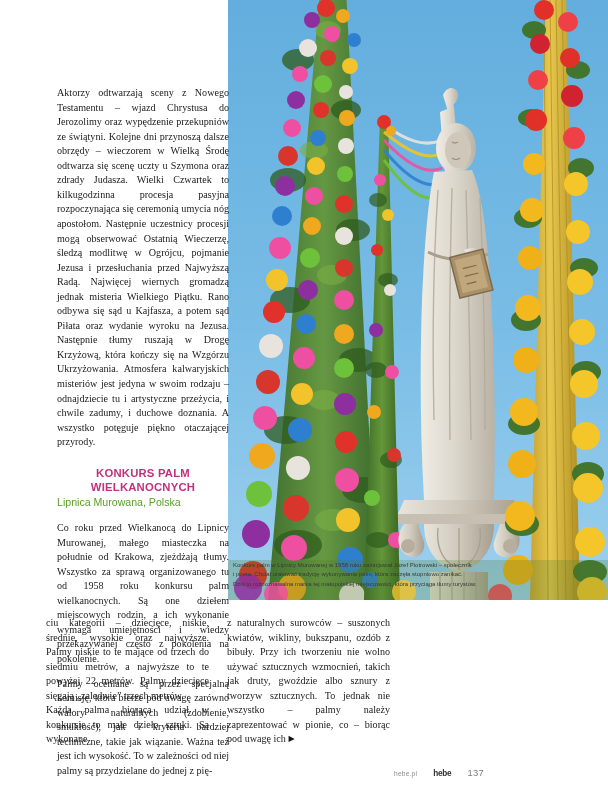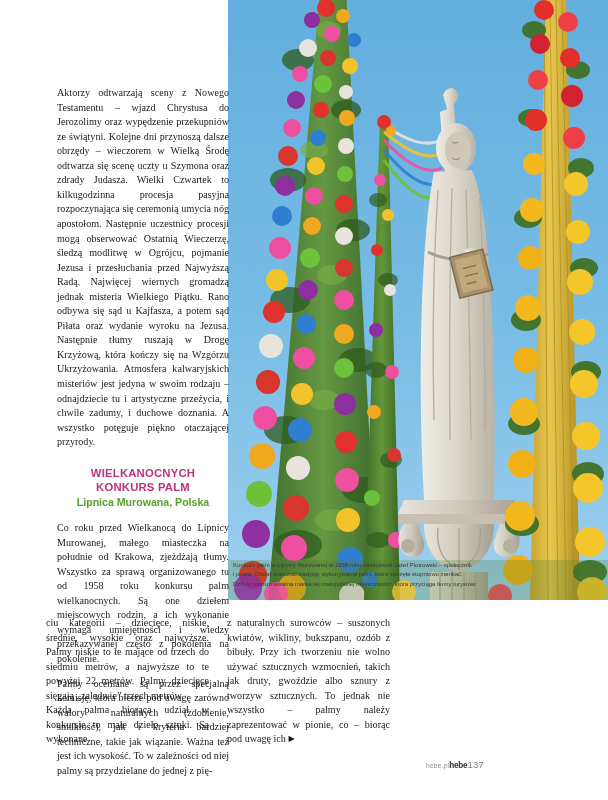--- a/index.html
+++ b/index.html
@@ -54,23 +54,22 @@
     margin-top: 16px;
     text-align: center;
     font-family: "Liberation Sans", sans-serif;
     font-weight: bold;
     font-size: 11.3px;
     line-height: 14.6px;
     letter-spacing: 0.2px;
     color: #c0317e;
   }
   .kicker-sub {
-    text-align: center;
     font-family: "Liberation Sans", sans-serif;
-    font-weight: bold;
+    font-weight: normal;
     font-size: 10.6px;
     line-height: 15px;
     color: #5aa02c;
     margin-bottom: 11px;
   }
 
   
   .caption {
     position: absolute;
     left: 233px;
@@ -108,24 +107,24 @@
     color: #111;
     font-size: 8px;
     line-height: 8px;
     transform: translateY(-1px);
   }
 
   
   .footer {
     position: absolute;
     right: 24px;
-    bottom: 30px;
+    bottom: 22px;
     display: flex;
     align-items: baseline;
-    gap: 0;
+    gap: 16px;
     font-family: "Liberation Sans", sans-serif;
     color: #8e8e8e;
   }
   .footer-url { font-size: 6.6px; letter-spacing: 0.2px; }
   .footer-logo {
     font-size: 8.2px;
     font-weight: bold;
     color: #2f2f2f;
     letter-spacing: -0.2px;
   }
@@ -402,22 +401,22 @@
         <circle cx="176" cy="592" r="12" fill="#f2c32a" opacity="0.8"></circle>
         <circle cx="272" cy="596" r="12" fill="#e0322a" opacity="0.7"></circle>
       </g>
     </svg>
   </div>
 
   <div class="left-col">
     <p class="body-serif">Aktorzy odtwarzają sceny z Nowego Testamentu – wjazd Chrystusa do Jerozolimy oraz wypędzenie przekupniów ze świątyni. Kolejne dni przynoszą dalsze obrzędy – wieczorem w Wielką Środę odtwarza się scenę uczty u Szymona oraz zdrady Judasza. Wielki Czwartek to kilkugodzinna procesja pasyjna rozpoczynająca się ceremonią umycia nóg apostołom. Następnie uczestnicy procesji mogą obserwować Ostatnią Wieczerzę, śledzą modlitwę w Ogrójcu, pojmanie Jezusa i przesłuchania przed Najwyższą Radą. Najwięcej wiernych gromadzą jednak misteria Wielkiego Piątku. Rano odbywa się sąd u Kajfasza, a potem sąd Piłata oraz wydanie wyroku na Jezusa. Następnie tłumy ruszają w Drogę Krzyżową, która kończy się na Wzgórzu Ukrzyżowania. Atmosfera kalwaryjskich misteriów jest jedyna w swoim rodzaju – odnajdziecie tu i artystyczne przeżycia, i chwile zadumy, i duchowe doznania. A wszystko potęguje piękno otaczającej przyrody.</p>
 
     <div class="kicker">
+      <div>KONKURS PALM</div>
       <div>WIELKANOCNYCH</div>
-      <div>KONKURS PALM</div>
     </div>
     <div class="kicker-sub">Lipnica Murowana, Polska</div>
 
     <p class="body-serif">Co roku przed Wielkanocą do Lipnicy Murowanej, małego miasteczka na południe od Krakowa, zjeżdżają tłumy. Wszystko za sprawą organizowanego tu od 1958 roku konkursu palm wielkanocnych. Są one dziełem miejscowych rodzin, a ich wykonanie wymaga umiejętności i wiedzy przekazywanej często z pokolenia na pokolenie.</p>
     <p class="body-serif">Palmy oceniane są przez specjalną komisję, która bierze pod uwagę zarówno walory naturalnych (zdobienie, smukłość), jak i kryteria bardziej techniczne, takie jak wiązanie. Ważna też jest ich wysokość. To w zależności od niej palmy są przydzielane do jednej z pię-</p>
   </div>
 
   <div class="caption">
     <p>Konkurs palm w Lipnicy Murowanej w 1958 roku zainicjował Józef Piotrowski – społecznik</p>
     <p>i poeta. Chciał uratować tradycję wykonywania palm, która zaczęła stopniowo zanikać.</p>

